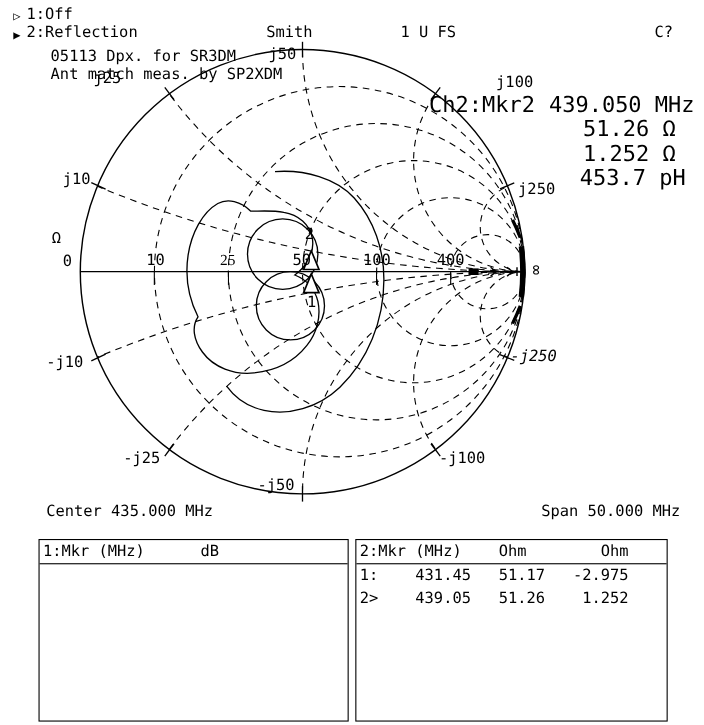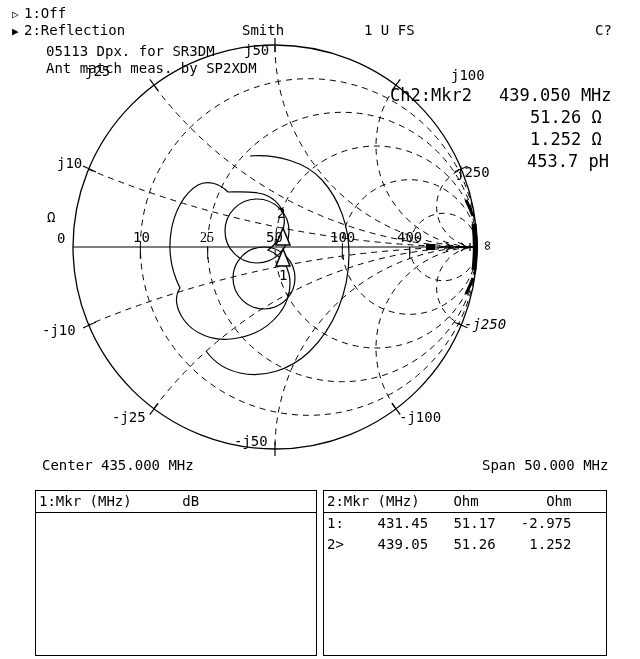--- a/index.html
+++ b/index.html
@@ -1,21 +1,21 @@
 <!DOCTYPE html>
 <html><head>
 <meta charset="utf-8">
 <style>
   html,body{margin:0;padding:0;background:#fff;}
   .screen{
     position:relative;width:640px;height:659px;background:#ffffff;color:#000;
     font-family:"DejaVu Sans Mono","Liberation Mono",monospace;overflow:hidden;
   }
   .t{position:absolute;white-space:pre;font-size:14px;line-height:15px;color:#000;}
-  .big{font-size:17px;line-height:17px;}
+  .big{font-size:20px;line-height:17px;}
   .arrow{font-size:11px;line-height:15px;}
   .rot{transform:rotate(90deg);transform-origin:center;font-size:15px;}
   svg{position:absolute;left:0;top:0;}
   .tbox{position:absolute;border:1px solid #000;background:#fff;}
   .thead{position:absolute;left:3px;top:2px;white-space:pre;font-size:14px;}
   .hline{position:absolute;left:0;right:0;top:21px;border-top:1px solid #000;}
   .trow{position:absolute;left:3px;white-space:pre;font-size:14px;}
 </style>
 </head>
 <body>
@@ -125,41 +125,41 @@
   <div class="t big" style="left:390px;top:87px;">Ch2:Mkr2</div>
   <div class="t big" style="left:499px;top:87px;">439.050 MHz</div>
   <div class="t big" style="left:530px;top:109px;">51.26 Ω</div>
   <div class="t big" style="left:530px;top:131px;">1.252 Ω</div>
   <div class="t big" style="left:527px;top:153px;">453.7 pH</div>
 
   <div class="t" style="left:57px;top:156px;">j10</div>
   <div class="t" style="left:85px;top:64px;">j25</div>
   <div class="t" style="left:228px;top:43px;margin-left:16px;">j50</div>
   <div class="t" style="left:451px;top:68px;">j100</div>
-  <div class="t" style="left:456px;top:165px;">j250</div>
+  <div class="t" style="left:471px;top:165px;">j250</div>
   <div class="t" style="left:42px;top:323px;">-j10</div>
   <div class="t" style="left:112px;top:410px;">-j25</div>
   <div class="t" style="left:234px;top:434px;">-j50</div>
   <div class="t" style="left:399px;top:410px;">-j100</div>
   <div class="t" style="left:464px;top:317px;font-style:italic;">-j250</div>
 
   <div class="t" style="left:47px;top:210px;">Ω</div>
   <div class="t" style="left:57px;top:231px;">0</div>
   <div class="t" style="left:133px;top:230px;">10</div>
   <div class="t" style="left:200px;top:230px;font-family:Liberation Serif, serif;">25</div>
   <div class="t" style="left:266px;top:230px;">50</div>
   <div class="t" style="left:330px;top:230px;">100</div>
   <div class="t" style="left:397px;top:230px;">400</div>
   <div class="t rot" style="left:483px;top:238px;">∞</div>
 
   <div class="t" style="left:277px;top:206px;">2</div>
   <div class="t" style="left:279px;top:268px;">1</div>
 
   <div class="t" style="left:42px;top:458px;">Center 435.000 MHz</div>
-  <div class="t" style="left:482px;top:458px;">Span 50.000 MHz</div>
+  <div class="t" style="left:492px;top:458px;">Span 50.000 MHz</div>
 
   <div class="tbox" style="left:35px;top:490px;width:280px;height:164px;">
     <div class="thead">1:Mkr (MHz)      dB</div>
     <div class="hline"></div>
   </div>
   <div class="tbox" style="left:323px;top:490px;width:282px;height:164px;">
     <div class="thead">2:Mkr (MHz)    Ohm        Ohm</div>
     <div class="hline"></div>
     <div class="trow" style="top:24px;">1:    431.45   51.17   -2.975</div>
     <div class="trow" style="top:45px;">2&gt;    439.05   51.26    1.252</div>

